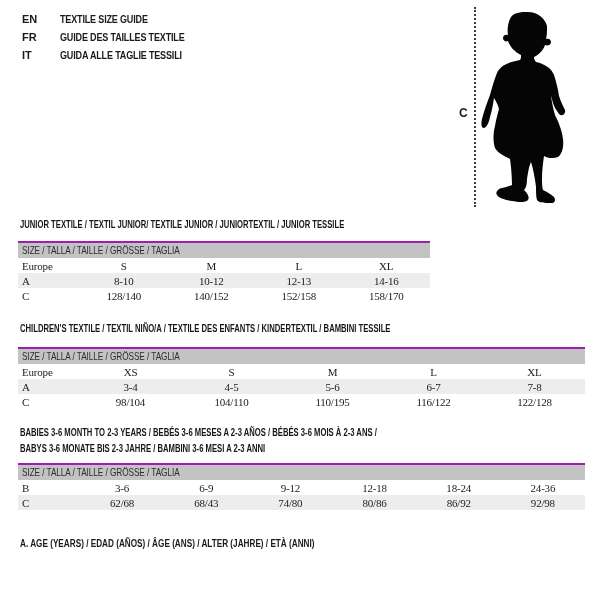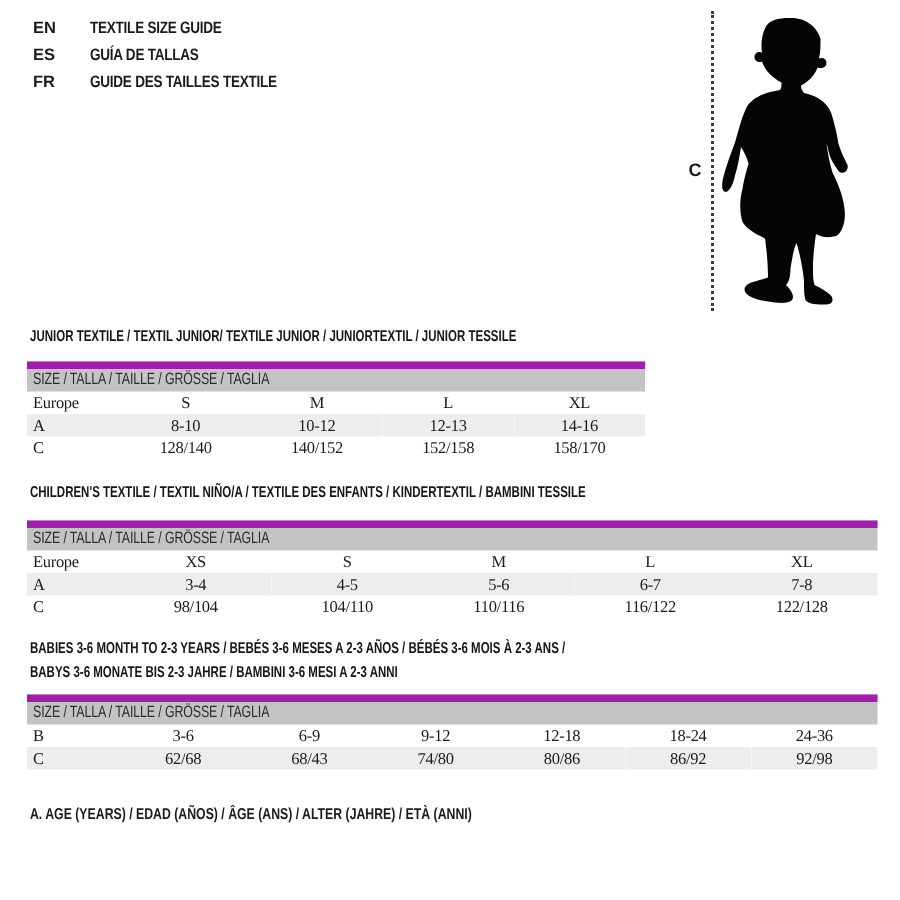--- a/index.html
+++ b/index.html
@@ -23,21 +23,21 @@
 
   
   .sec-title{
     position:absolute;left:20px;font-size:10.5px;font-weight:bold;white-space:nowrap;
     transform:scaleX(0.73);transform-origin:0 0;color:#161616;
   }
 
   
   .tbl-wrap{position:absolute;left:18px;}
   .size-bar{
-    height:15px;line-height:15px;background:#c3c3c3;border-top:5px solid #a21caf;
+    height:15px;line-height:15px;background:#c3c3c3;border-top:2px solid #a21caf;
     padding-left:4px;font-size:11px;color:#2c2c2c;white-space:nowrap;overflow:hidden;
   }
   .size-bar .cond{display:inline-block;transform:scaleX(0.75);transform-origin:0 50%;letter-spacing:-0.1px;}
   table{border-collapse:collapse;table-layout:fixed;width:100%;}
   td{
     height:15px;font-size:11px;text-align:center;padding:0;
     letter-spacing:-0.2px;white-space:nowrap;color:#1b1b1b;overflow:hidden;font-family:Liberation Serif, serif;
   }
   td.lbl{text-align:left;padding-left:4px;width:58px;}
   tbody tr:nth-child(even){background:#ededed;}
@@ -50,24 +50,24 @@
 </head>
 <body>
 
 <div class="canvas">
 
   <div class="lang-list">
     <div class="lang-row">
       <span class="lang-code">EN</span><span class="lang-title">TEXTILE SIZE GUIDE</span>
     </div>
     <div class="lang-row">
-      <span class="lang-code">ES</span><span class="lang-title">GUÍA DE TALLAS</span>
+      <span class="lang-code">FR</span><span class="lang-title">GUIDE DES TAILLES TEXTILE</span>
     </div>
     <div class="lang-row">
-      <span class="lang-code">FR</span><span class="lang-title">GUIDE DES TAILLES TEXTILE</span>
+      <span class="lang-code">IT</span><span class="lang-title">GUIDA ALLE TAGLIE TESSILI</span>
     </div>
   </div>
 
   <div class="c-label">C</div>
   <div class="dotted-line"></div>
   <svg class="baby-svg" width="98" height="198" viewBox="0 0 98 198" aria-hidden="true">
     <path fill="#050505" d="
       M47,6
       C56,6 64,12 66,20
       C66,25 66,29 65,33
@@ -170,21 +170,21 @@
             <td>3-4</td>
             <td>4-5</td>
             <td>5-6</td>
             <td>6-7</td>
             <td>7-8</td>
           </tr>
           <tr>
             <td class="lbl">C</td>
             <td>98/104</td>
             <td>104/110</td>
-            <td>110/116</td>
+            <td>110/195</td>
             <td>116/122</td>
             <td>122/128</td>
           </tr>
         </tbody>
     </table>
   </div>
 
   <div class="sec-title" style="top:426px">BABIES 3-6 MONTH TO 2-3 YEARS / BEBÉS 3-6 MESES A 2-3 AÑOS / BÉBÉS 3-6 MOIS À 2-3 ANS /</div>
   <div class="sec-title" style="top:442px">BABYS 3-6 MONATE BIS 2-3 JAHRE / BAMBINI 3-6 MESI A 2-3 ANNI</div>
   <div class="tbl-wrap" style="top:463px;width:567px">

